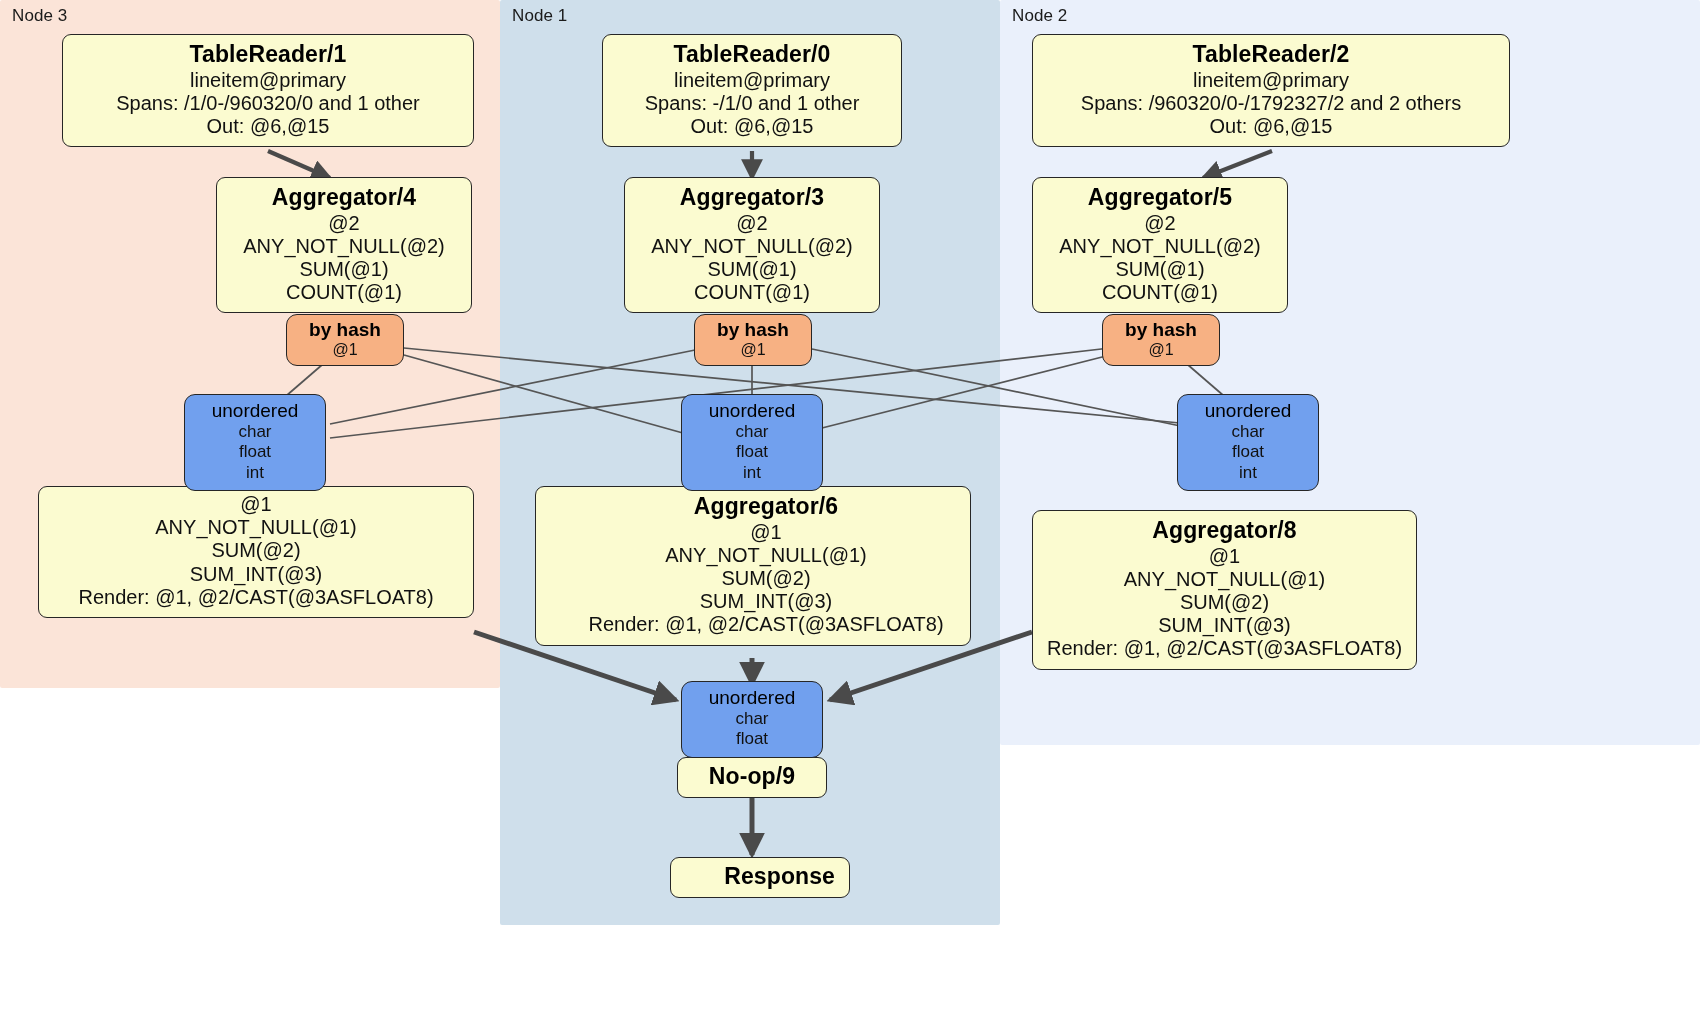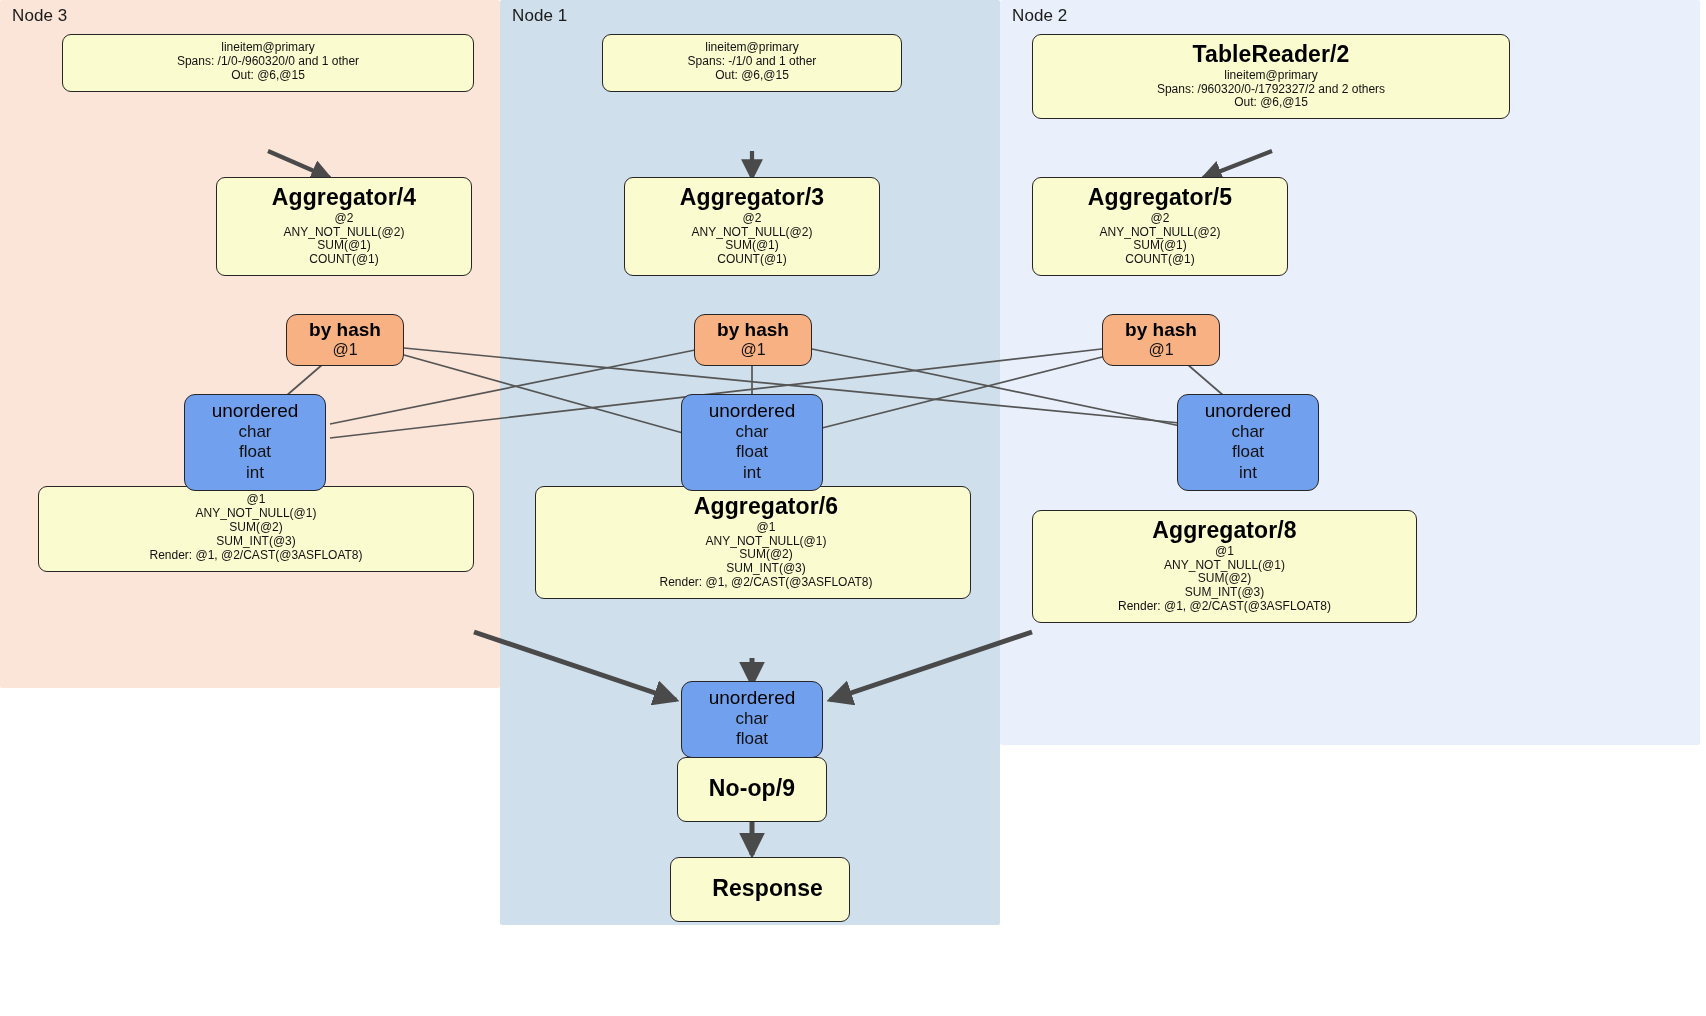--- a/index.html
+++ b/index.html
@@ -52,28 +52,28 @@
   }
   .proc .ttl {
     font-weight: bold;
     font-size: 23px;
     color: #000;
     letter-spacing: .1px;
     margin-bottom: 1px;
     white-space: nowrap;
   }
   .proc .ln {
-    font-size: 12px;
+    font-size: 20px;
     color: #111;
     white-space: nowrap;
   }
   .proc.compact {
     padding: 5px 14px 7px 14px;
   }
-  .proc.compact .ttl { font-size: 23px; margin: 12px; }
+  .proc.compact .ttl { font-size: 23px; margin: 0; }
 
   
   .router {
     position: absolute;
     background: #f7b183;
     border: 1.6px solid #262626;
     border-radius: 11px;
     text-align: center;
     padding: 4px 10px 6px 10px;
     line-height: 1.15;
@@ -163,26 +163,28 @@
     <path d="M 1248,480 L 1248,487" stroke="#555" stroke-width="1.7" fill="none"></path>
 
     <path d="M 474,632 L 676,700" stroke="#4a4a4a" stroke-width="5" fill="none" marker-end="url(#ah)"></path>
     <path d="M 752,658 L 752,684" stroke="#4a4a4a" stroke-width="5" fill="none" marker-end="url(#ah)"></path>
     <path d="M 1032,632 L 830,700" stroke="#4a4a4a" stroke-width="5" fill="none" marker-end="url(#ah)"></path>
 
     <path d="M 752,790 L 752,855" stroke="#4a4a4a" stroke-width="5" fill="none" marker-end="url(#ah)"></path>
   </svg>
 
   <div class="proc" style="left:62px; top:34px; width:412px;">
+    <div class="ttl">TableReader/1</div>
     <div class="ln">lineitem@primary</div>
     <div class="ln">Spans: /1/0-/960320/0 and 1 other</div>
     <div class="ln">Out: @6,@15</div>
   </div>
 
   <div class="proc" style="left:602px; top:34px; width:300px;">
+    <div class="ttl">TableReader/0</div>
     <div class="ln">lineitem@primary</div>
     <div class="ln">Spans: -/1/0 and 1 other</div>
     <div class="ln">Out: @6,@15</div>
   </div>
 
   <div class="proc" style="left:1032px; top:34px; width:478px;">
     <div class="ttl">TableReader/2</div>
     <div class="ln">lineitem@primary</div>
     <div class="ln">Spans: /960320/0-/1792327/2 and 2 others</div>
     <div class="ln">Out: @6,@15</div>

